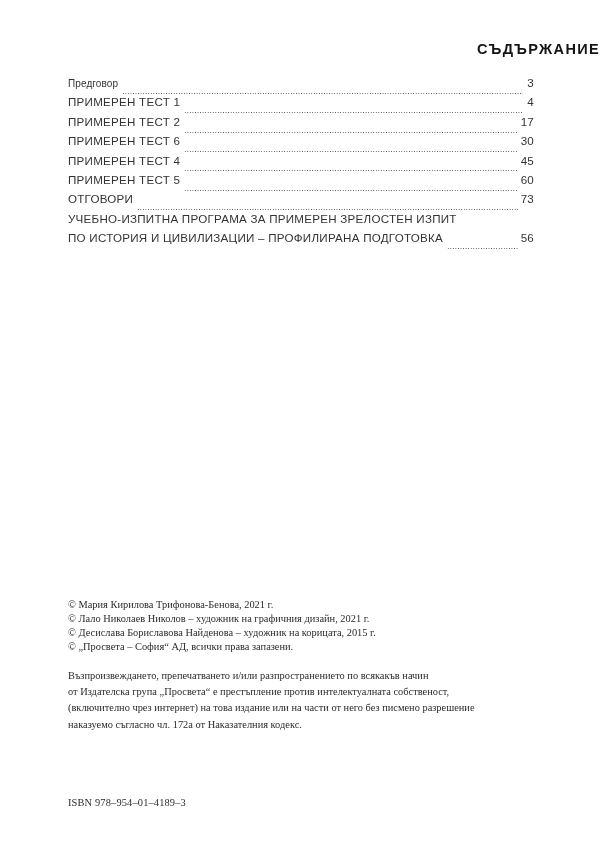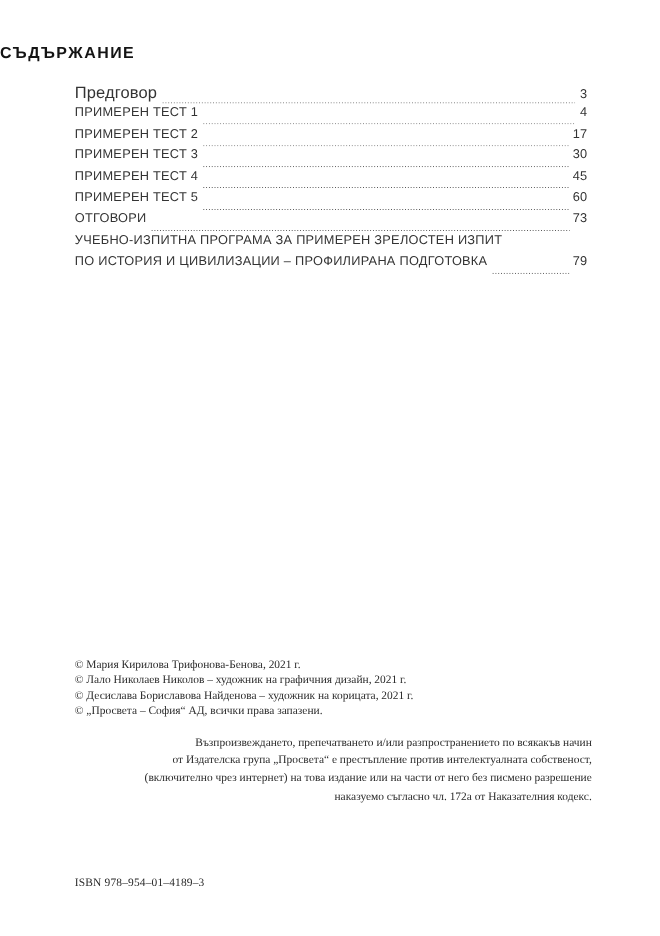--- a/index.html
+++ b/index.html
@@ -21,21 +21,21 @@
     inset: 0;
     background: #ffffff;
   }
 
   
   .toc-title {
     position: absolute;
     top: 41px;
     left: 0;
     width: 600px;
-    text-align: left;
+    text-align: right;
     font-family: "Liberation Sans", sans-serif;
     font-weight: bold;
     font-size: 14.5px;
     letter-spacing: 1.35px;
     color: #141414;
   }
 
   
   .toc {
     position: absolute;
@@ -53,21 +53,21 @@
     white-space: nowrap;
   }
 
   .toc-entry .label {
     flex: 0 0 auto;
     letter-spacing: 0.25px;
   }
 
   .toc-entry.is-preface .label {
     letter-spacing: 0.1px;
-    font-size: 15px;
+    font-size: 10px;
     text-align: right;
   }
 
   .toc-entry .leader {
     flex: 1 1 auto;
     overflow: hidden;
     margin: 0 2.5px 0 4px;
     position: relative;
     height: 1px;
     align-self: flex-end;
@@ -109,21 +109,21 @@
 
   .legal {
     position: absolute;
     left: 68px;
     top: 668px;
     width: 470px;
     font-family: "Liberation Serif", serif;
     font-size: 10.4px;
     line-height: 16.2px;
     color: #2b2b2b;
-    text-align: right;
+    text-align: left;
   }
   .legal .lline { white-space: nowrap; }
 
   .isbn {
     position: absolute;
     left: 68px;
     top: 753px;
     font-family: "Liberation Serif", serif;
     font-size: 10.4px;
     letter-spacing: 0.15px;
@@ -153,21 +153,21 @@
       <span class="pageno">4</span>
     </div>
 
     <div class="toc-entry">
       <span class="label">ПРИМЕРЕН ТЕСТ 2</span>
       <span class="leader"></span>
       <span class="pageno">17</span>
     </div>
 
     <div class="toc-entry">
-      <span class="label">ПРИМЕРЕН ТЕСТ 3</span>
+      <span class="label">ПРИМЕРЕН ТЕСТ 6</span>
       <span class="leader"></span>
       <span class="pageno">30</span>
     </div>
 
     <div class="toc-entry">
       <span class="label">ПРИМЕРЕН ТЕСТ 4</span>
       <span class="leader"></span>
       <span class="pageno">45</span>
     </div>
 
@@ -184,29 +184,29 @@
     </div>
 
     <div class="toc-entry no-leader">
       <span class="label">УЧЕБНО-ИЗПИТНА ПРОГРАМА ЗА ПРИМЕРЕН ЗРЕЛОСТЕН ИЗПИТ</span>
 
     </div>
 
     <div class="toc-entry">
       <span class="label">ПО ИСТОРИЯ И ЦИВИЛИЗАЦИИ – ПРОФИЛИРАНА ПОДГОТОВКА</span>
       <span class="leader"></span>
-      <span class="pageno">79</span>
+      <span class="pageno">56</span>
     </div>
 
   </div>
 
   <div class="imprint">
     <div class="cline">© Мария Кирилова Трифонова-Бенова, 2021 г.</div>
     <div class="cline">© Лало Николаев Николов – художник на графичния дизайн, 2021 г.</div>
-    <div class="cline">© Десислава Бориславова Найденова – художник на корицата, 2021 г.</div>
+    <div class="cline">© Десислава Бориславова Найденова – художник на корицата, 2015 г.</div>
     <div class="cline">© „Просвета – София“ АД, всички права запазени.</div>
   </div>
 
   <div class="legal">
     <div class="lline">Възпроизвеждането, препечатването и/или разпространението по всякакъв начин</div>
     <div class="lline">от Издателска група „Просвета“ е престъпление против интелектуалната собственост,</div>
     <div class="lline">(включително чрез интернет) на това издание или на части от него без писмено разрешение</div>
     <div class="lline">наказуемо съгласно чл. 172а от Наказателния кодекс.</div>
   </div>
 

